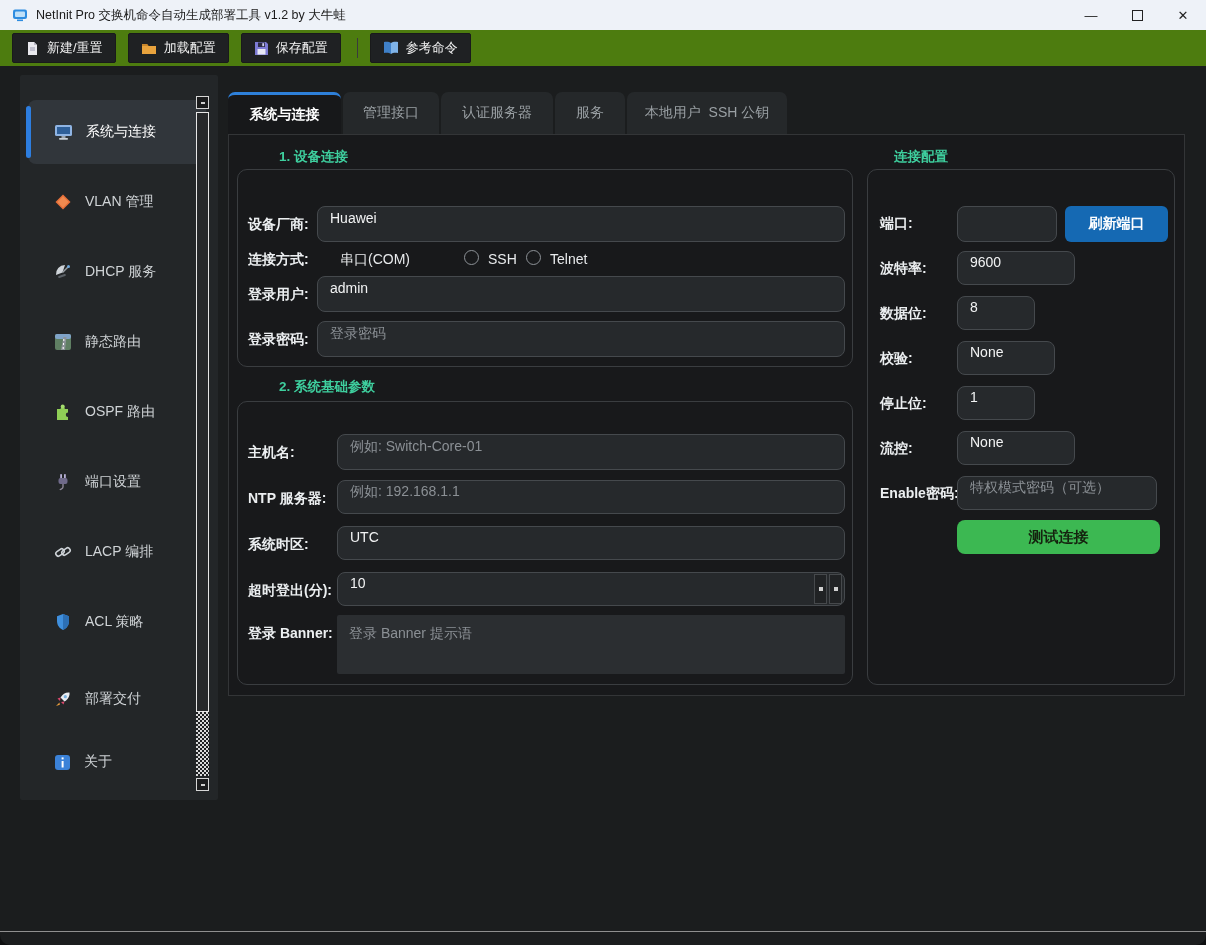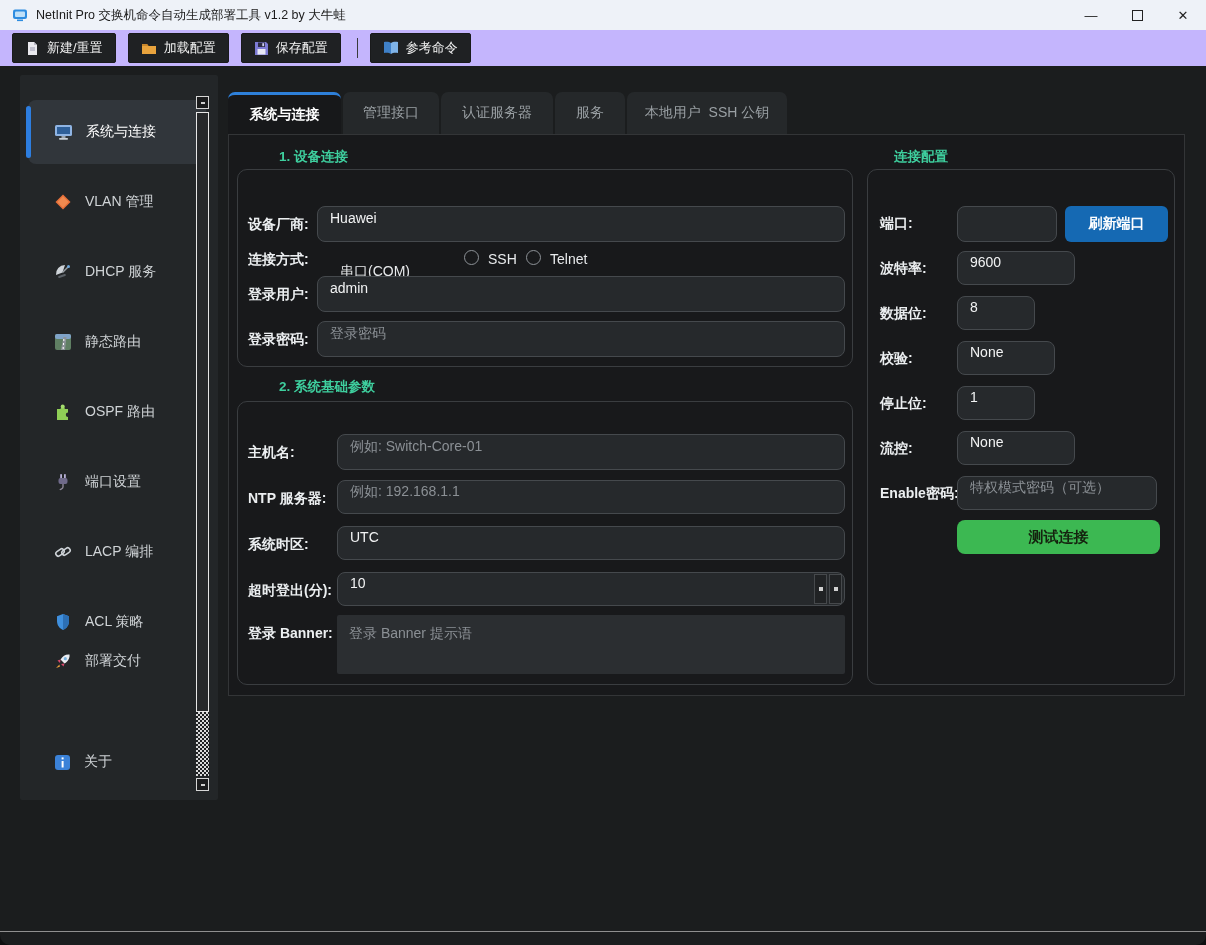--- a/index.html
+++ b/index.html
@@ -7,21 +7,21 @@
           border-radius:0 0 10px 10px;}
   
   #titlebar{position:absolute;left:0;top:0;width:1206px;height:30px;background:#eef2f8;
             display:flex;align-items:center;color:#1b1b1b;font-size:12.5px;}
   #titlebar .app-ic{margin:0 8px 0 12px;display:flex;}
   .win-ctrls{position:absolute;right:0;top:0;height:30px;display:flex;}
   .win-btn{width:46px;height:30px;display:flex;align-items:center;justify-content:center;
            color:#222;font-size:13px;cursor:default;}
   .max-box{width:9px;height:9px;border:1.2px solid #222;}
   
-  #toolbar{position:absolute;left:0;top:30px;width:1206px;height:36px;background:#c4b5fd;
+  #toolbar{position:absolute;left:0;top:30px;width:1206px;height:36px;background:#4d7c0f;
            display:flex;align-items:center;}
   .tb-btn{height:28px;margin-left:12px;padding:0 12px;background:#1f2123;border:1px solid #191a1b;
           border-radius:2px;color:#f2f2f2;font-size:13px;display:flex;align-items:center;gap:7px;}
   .tb-sep{width:1px;height:20px;background:#3a3b3c;margin-left:16px;}
   
   #sidebar{position:absolute;left:20px;top:75px;width:198px;height:725px;background:#232628;border-radius:2px;}
   .side-item{position:absolute;left:8px;width:178px;height:64px;display:flex;align-items:center;
              gap:13px;padding-left:26px;box-sizing:border-box;color:#cfd3d6;font-size:14px;border-radius:8px;}
   .side-item.sel{background:#31363b;color:#fff;}
   .side-item.sel::before{content:"";position:absolute;left:-2px;top:6px;width:5px;height:52px;
@@ -215,21 +215,21 @@
     </div>
     <div class="side-item" style="top:515px;">
       <span>
         <svg width="18" height="18" viewBox="0 0 18 18">
             <path d="M9 1 15 3.3 V8 C15 12.4 12.4 15.5 9 17 C5.6 15.5 3 12.4 3 8 V3.3 Z" fill="#3f8fdd"></path>
             <path d="M9 1 15 3.3 V8 C15 12.4 12.4 15.5 9 17 Z" fill="#2c6fb5"></path>
           </svg>
       </span>
       <span>ACL 策略</span>
     </div>
-    <div class="side-item" style="top:554px;">
+    <div class="side-item" style="top:592px;">
       <span>
         <svg width="18" height="18" viewBox="0 0 18 18">
             <path d="M15.5 2.5 C12 2 8.5 4 6.5 7.5 L10.5 11.5 C14 9.5 16 6 15.5 2.5Z" fill="#e9ecf1"></path>
             <circle cx="11.3" cy="6.7" r="1.6" fill="#7ab2e0"></circle>
             <path d="M6.5 7.5 L3.5 8.5 6 11Z" fill="#d9486c"></path>
             <path d="M10.5 11.5 L9.5 14.5 7 12Z" fill="#d9486c"></path>
             <path d="M5.5 12.5 L2 16 5.8 14.8Z" fill="#efa03c"></path>
           </svg>
       </span>
       <span>部署交付</span>
@@ -267,21 +267,21 @@
 
   <div id="content">
 
     <span class="sec-h" style="left:50px;top:13px;">1. 设备连接</span>
 
     <div class="gbox" style="left:8px;top:34px;width:616px;height:198px;">
       <span class="lbl" style="left:10px;top:46px;">设备厂商:</span>
       <input class="inp" style="left: 79px; top: 36px; width: 528px; height: 36px;" value="Huawei">
 
       <span class="lbl" style="left:10px;top:81px;">连接方式:</span>
-      <span class="ropt" style="left:102px;top:81px;margin-top:12px;">串口(COM)</span>
+      <span class="ropt" style="left:102px;top:81px;">串口(COM)</span>
       <span class="radio" style="left:226px;top:80px;"></span>
       <span class="ropt" style="left:250px;top:81px;">SSH</span>
       <span class="radio" style="left:288px;top:80px;"></span>
       <span class="ropt" style="left:312px;top:81px;">Telnet</span>
 
       <span class="lbl" style="left:10px;top:116px;">登录用户:</span>
       <input class="inp" style="left: 79px; top: 106px; width: 528px; height: 36px;" value="admin">
 
       <span class="lbl" style="left:10px;top:161px;">登录密码:</span>
       <input class="inp" style="left: 79px; top: 151px; width: 528px; height: 36px;" placeholder="登录密码">

